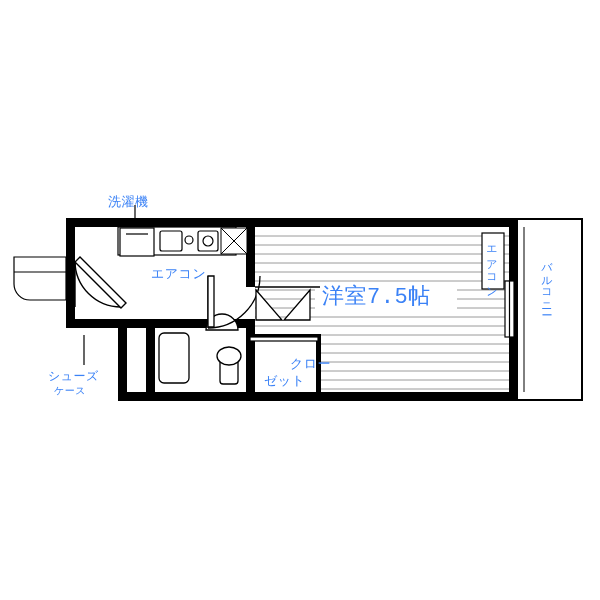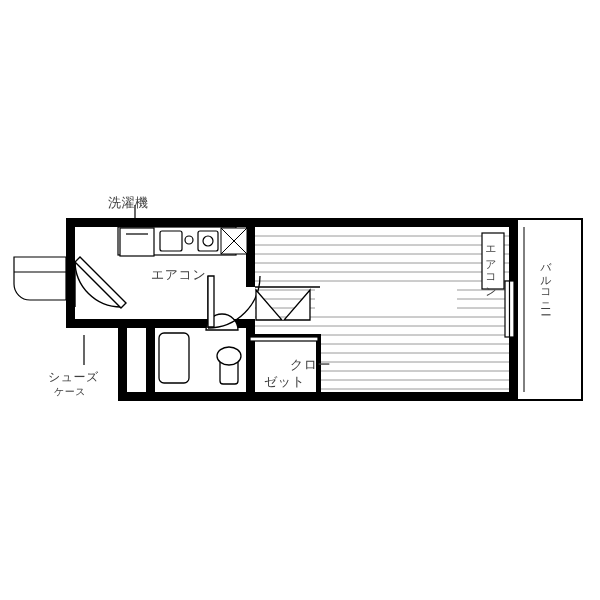--- a/index.html
+++ b/index.html
@@ -14,22 +14,22 @@
     overflow: hidden;
   }
   #floorplan {
     position: relative;
     width: 600px;
     height: 600px;
     background: #ffffff;
   }
   .lbl {
     position: absolute;
-    color: #404040;
-    font-family: Liberation Sans, sans-serif;
+    color: #3b82f6;
+    font-family: Liberation Mono, monospace;
     white-space: nowrap;
     line-height: 1.15;
     letter-spacing: 0.5px;
   }
   .lbl.center { text-align: center; }
   .vert {
     writing-mode: vertical-rl;
     text-orientation: upright;
     letter-spacing: 1px;
     line-height: 1.0;
@@ -176,20 +176,21 @@
 
   </svg>
 
   <div class="lbl" style="left:108px; top:196px; font-size:13px;">洗濯機</div>
 
   <div class="lbl" style="left:151px; top:268px; font-size:13px;">エアコン</div>
 
   <div class="lbl center" style="left:48px; top:371px; font-size:12px;">シューズ</div>
   <div class="lbl center" style="left:54px; top:386px; font-size:10px;">ケース</div>
 
+  <div class="lbl" style="left:322px; top:285px; font-size:22px;">洋室7.5帖</div>
 
   <div class="lbl" style="left:264px; top:358px; font-size:13px;margin-left:26px;">クロー</div>
   <div class="lbl" style="left:264px; top:375px; font-size:13px;">ゼット</div>
 
   <div class="lbl vert" style="left:485px; top:239px; font-size:11px;">エアコン</div>
 
   <div class="lbl vert" style="left:540px; top:255px; font-size:11px;">バルコニー</div>
 
   <svg class="overlay" viewBox="0 0 600 600">
     <line x1="84" y1="335" x2="84" y2="365" stroke="#000000" stroke-width="1.2"></line>

